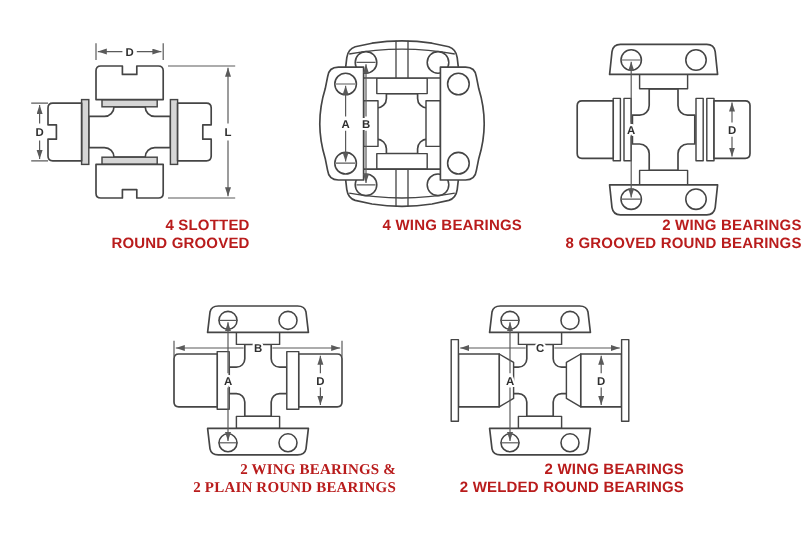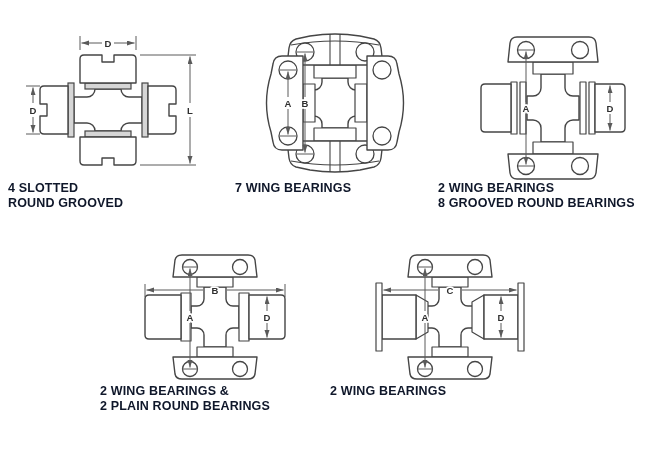--- a/index.html
+++ b/index.html
@@ -1,21 +1,21 @@
 <!DOCTYPE html>
 <html><head>
 <meta charset="utf-8">
 <style>
   html,body{margin:0;padding:0;background:#fff;}
   .canvas{position:relative;width:670px;height:450px;background:#ffffff;overflow:hidden;
           font-family:"Liberation Sans","DejaVu Sans",sans-serif;}
   .fig{position:absolute;}
-  .caption{position:absolute;text-align:left;
+  .caption{position:absolute;text-align:right;
            font:bold 12.5px/15px "Liberation Sans","DejaVu Sans",sans-serif;
-           color:#0f172a;letter-spacing:0.15px;}
+           color:#b91c1c;letter-spacing:0.15px;}
   svg{display:block;}
   .ln{stroke:#454545;stroke-width:1.4;fill:#ffffff;stroke-linejoin:round;}
   .ln2{stroke:#454545;stroke-width:1.2;fill:#ffffff;stroke-linejoin:round;}
   .edge{stroke:#454545;stroke-width:1.1;fill:none;}
   .band{fill:#d6d6d6;stroke:#454545;stroke-width:1.2;}
   .hole{fill:#ffffff;stroke:#454545;stroke-width:1.3;}
   .dim{stroke:#5a5a5a;stroke-width:1;fill:none;}
   .dimtxt{font:bold 9.5px "Liberation Sans","DejaVu Sans",sans-serif;fill:#2f2f2f;
           paint-order:stroke;stroke:#ffffff;stroke-width:3.5px;stroke-linejoin:round;
           text-anchor:middle;}
@@ -118,21 +118,21 @@
       <g>
         <line class="dim" x1="62" y1="44" x2="78" y2="44"></line>
         <line class="dim" x1="62" y1="146" x2="78" y2="146"></line>
         <line class="dim" x1="70" y1="89" x2="70" y2="45.5" marker-end="url(#dimarrow)"></line>
         <line class="dim" x1="70" y1="101" x2="70" y2="144.5" marker-end="url(#dimarrow)"></line>
         <text class="dimtxt" x="70" y="98.5">B</text>
       </g>
     </svg>
   </div>
   <div class="caption" style="left:235px;top:181px;width:200px;">
-    <div>7 WING BEARINGS</div>
+    <div>4 WING BEARINGS</div>
   </div>
 
   <div class="fig" style="left:453px;top:10px;">
     <svg width="200" height="172" viewBox="0 0 200 172">
 
       <path class="ln" d="M88,64 L112,64 L112,78 A8 8 0 0 0 120,86 L126,86 L126,110 L120,110 A8 8 0 0 0 112,118 L112,132 L88,132 L88,118 A8 8 0 0 0 80,110 L74,110 L74,86 L80,86 A8 8 0 0 0 88,78 Z"></path>
 
       <rect class="ln2" x="80" y="52" width="40" height="12"></rect>
       <path class="ln" d="M55,52 L57,33 Q58,27 64,27 L136,27 Q142,27 143,33 L145,52 Z"></path>
       <circle class="hole" cx="73" cy="40" r="8.5"></circle>
@@ -208,21 +208,21 @@
         <text class="dimtxt" x="75" y="75.5">A</text>
       </g>
 
       <g>
         <line class="dim" x1="152" y1="66" x2="152" y2="51.5" marker-end="url(#dimarrow)"></line>
         <line class="dim" x1="152" y1="78" x2="152" y2="92.5" marker-end="url(#dimarrow)"></line>
         <text class="dimtxt" x="152" y="75.5">D</text>
       </g>
     </svg>
   </div>
-  <div class="caption" style="left:100px;top:384px;width:230px;">
+  <div class="caption" style="left:100px;top:384px;width:230px;font-family:Liberation Serif, serif;">
     <div>2 WING BEARINGS &amp;</div>
     <div>2 PLAIN ROUND BEARINGS</div>
   </div>
 
   <div class="fig" style="left:350px;top:245px;">
     <svg width="200" height="140" viewBox="0 0 200 140">
 
       <path class="ln" d="M89,42 L111,42 L111,54 A7 7 0 0 0 118,61 L124,61 L124,83 L118,83 A7 7 0 0 0 111,90 L111,102 L89,102 L89,90 A7 7 0 0 0 82,83 L76,83 L76,61 L82,61 A7 7 0 0 0 89,54 Z"></path>
 
       <rect class="ln2" x="82" y="32" width="36" height="10"></rect>
@@ -259,15 +259,16 @@
 
       <g>
         <line class="dim" x1="151" y1="66" x2="151" y2="51.5" marker-end="url(#dimarrow)"></line>
         <line class="dim" x1="151" y1="78" x2="151" y2="92.5" marker-end="url(#dimarrow)"></line>
         <text class="dimtxt" x="151" y="75.5">D</text>
       </g>
     </svg>
   </div>
   <div class="caption" style="left:330px;top:384px;width:240px;">
     <div>2 WING BEARINGS</div>
+    <div>2 WELDED ROUND BEARINGS</div>
   </div>
 
 </div>
 
 </body></html>

